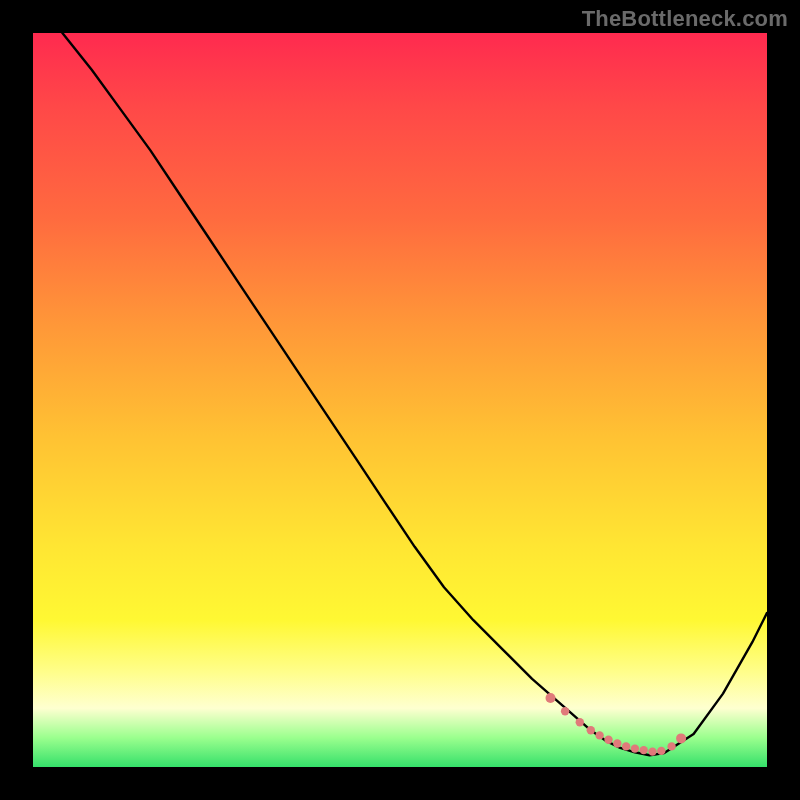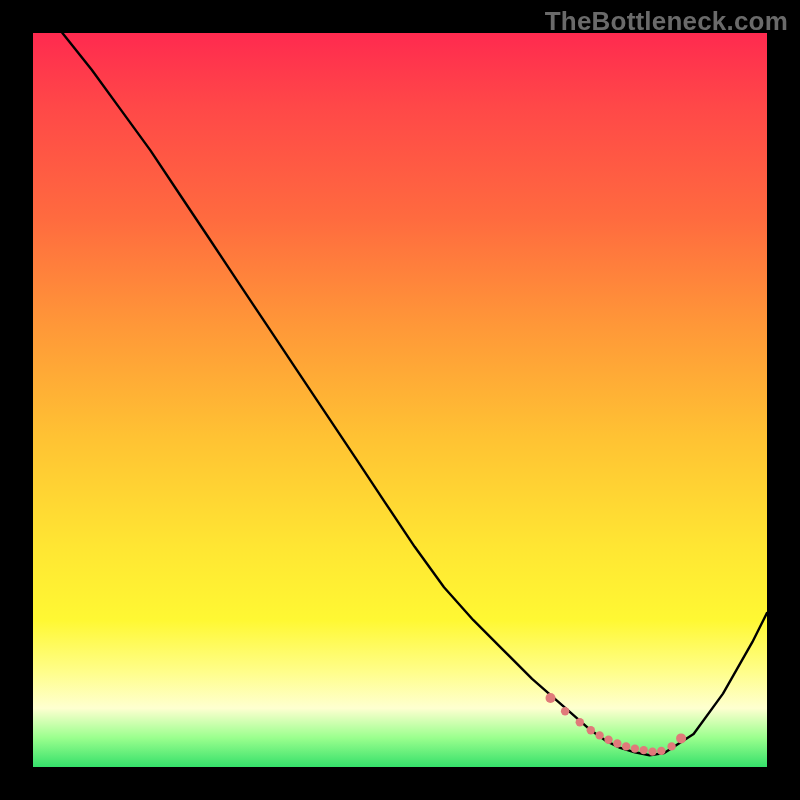--- a/index.html
+++ b/index.html
@@ -29,21 +29,21 @@
       #feffd0 92%,
       #9bff8e 96%,
       #35e06a 100%
     );
   }
   .watermark {
     position: absolute;
     top: 6px;
     right: 12px;
     font-family: Arial, Helvetica, sans-serif;
-    font-size: 26px;
+    font-size: 22px;
     font-weight: 600;
     color: #6a6a6a;
     letter-spacing: 0.2px;
     user-select: none;
   }
   svg.plot {
     position: absolute;
     left: 33px;
     top: 33px;
     width: 734px;

